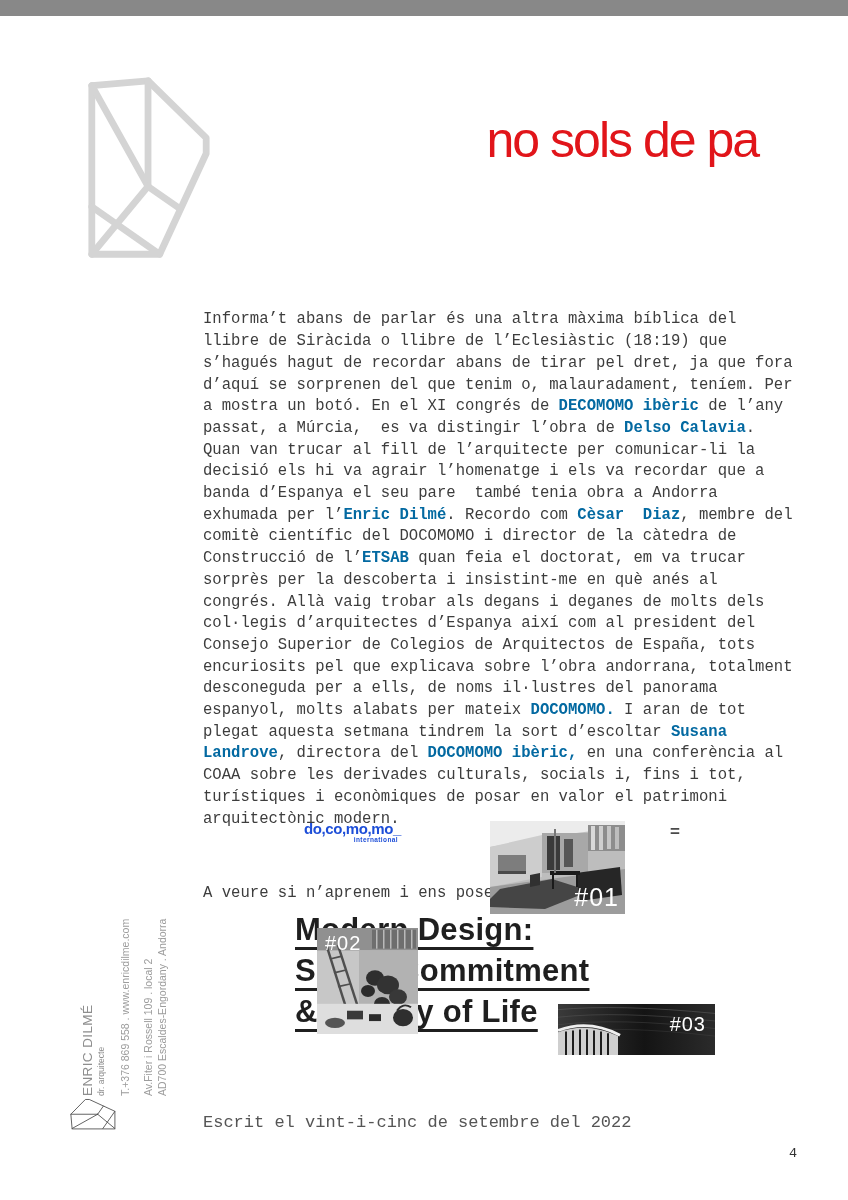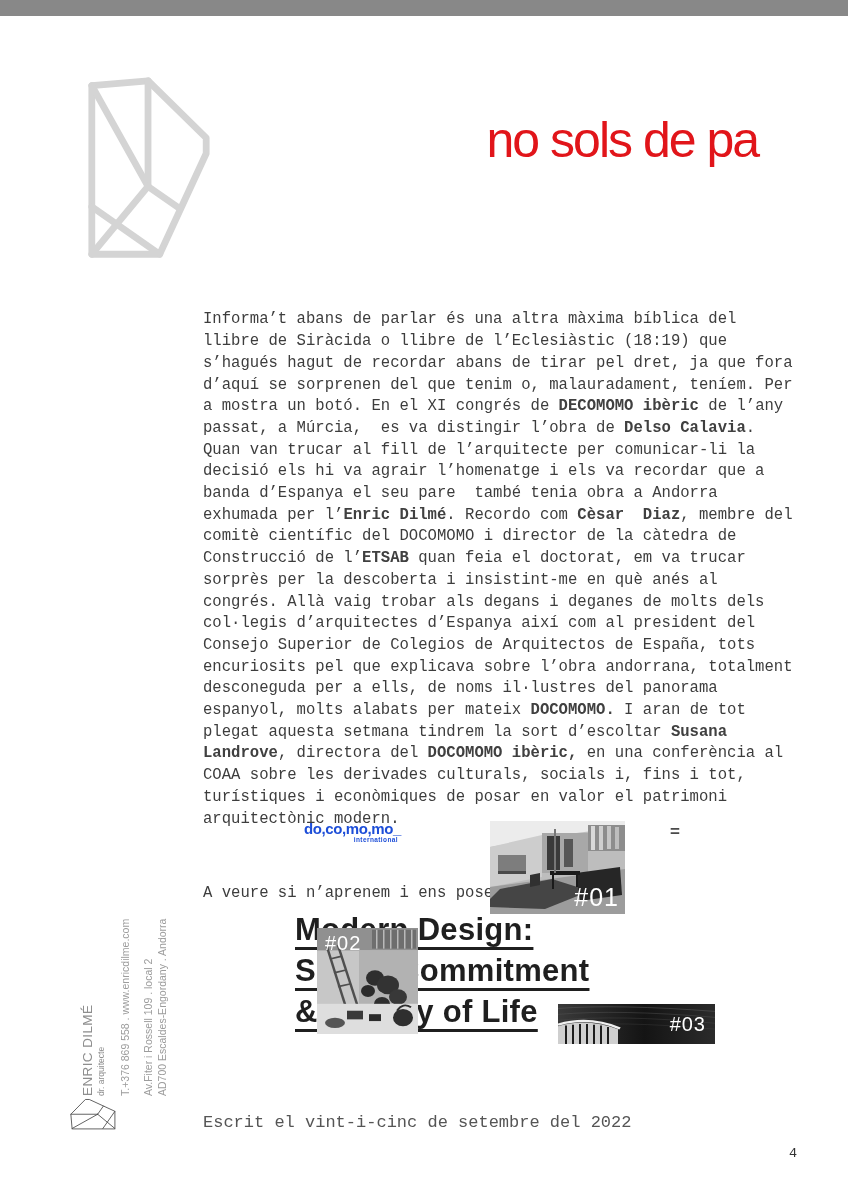--- a/index.html
+++ b/index.html
@@ -14,34 +14,34 @@
   .title{
     position:absolute;right:90px;top:98px;text-align:right;
     font-size:50px;line-height:52px;letter-spacing:-2px;font-weight:400;
   }
   
   .article{
     position:absolute;left:203px;top:250px;width:605px;
     font-family:"Liberation Mono","DejaVu Sans Mono",monospace;
     font-size:15.6px;line-height:21.7px;color:#3d3d3d;white-space:pre;
   }
-  .article .b{font-weight:bold;color:#404040;}
+  .article .b{font-weight:bold;color:#0369a1;}
   .article .i{}
   .closing{margin-top:9px;}
   
   .docomomo{position:absolute;left:304px;top:804px;width:94px;color:#1d4ed8;}
   .dc-word{font-size:15px;font-weight:bold;letter-spacing:-0.4px;}
   .dc-sub{font-size:6.5px;font-weight:bold;text-align:right;letter-spacing:0.4px;margin-top:-1px;}
   .equals{position:absolute;left:670px;top:806px;font-size:17px;font-weight:bold;color:#4a4a4a;}
   
   .photo{position:absolute;margin:0;padding:0;}
   .photo svg{display:block;width:100%;height:100%;}
   .img1{left:490px;top:805px;width:135px;height:93px;}
   .img2{left:317px;top:912px;width:101px;height:106px;z-index:3;}
-  .img3{left:558px;top:988px;width:157px;height:40px;}
+  .img3{left:558px;top:988px;width:157px;height:51px;}
   .lab{position:absolute;color:#ffffff;font-family:"Liberation Sans",sans-serif;font-weight:400;}
   .lab1{right:6px;bottom:2px;font-size:25px;letter-spacing:1px;}
   .lab2{left:8px;top:4px;font-size:20px;letter-spacing:1px;}
   .lab3{right:9px;top:9px;font-size:20px;letter-spacing:1px;}
   
   .heading{
     position:absolute;left:295px;top:893px;z-index:1;
     font-size:31px;line-height:41px;font-weight:bold;color:#1f1f1f;letter-spacing:0.3px;
   }
   .heading span{

